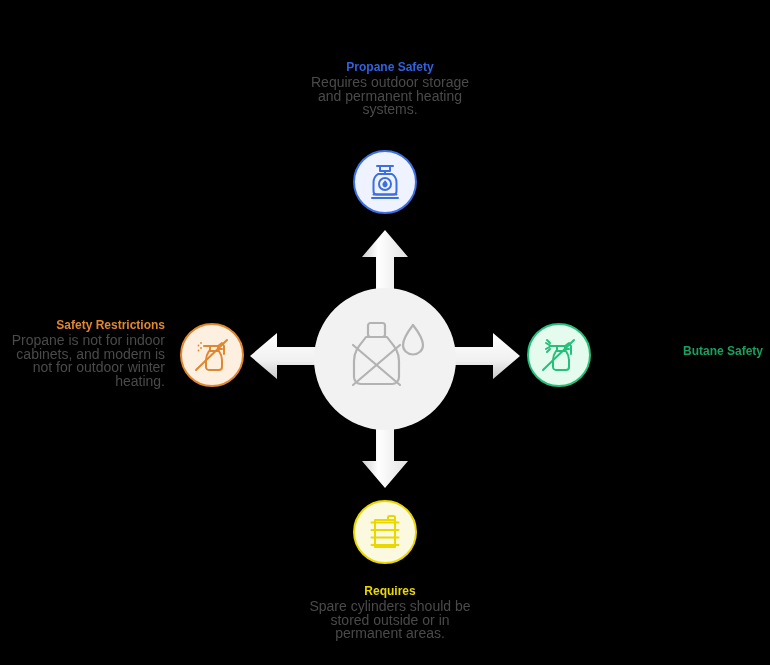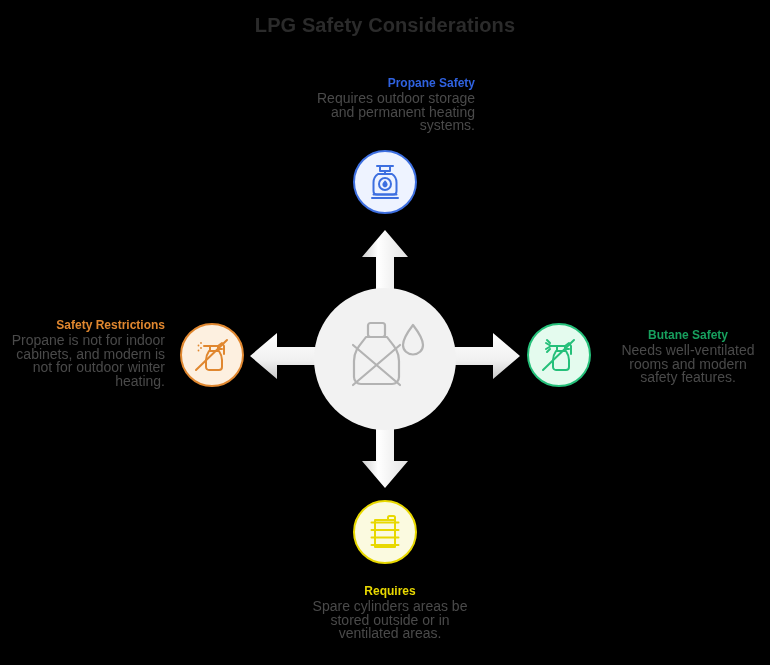--- a/index.html
+++ b/index.html
@@ -92,56 +92,55 @@
     margin-bottom: 1px;
   }
   .node-desc {
     font-size: 14px;
     line-height: 13.5px;
     color: #4a4a4a;
   }
 
   .label-top {
     left: 305px;
-    top: 76px;
+    top: 60px;
     width: 170px;
-    text-align: right;
+    text-align: center;
   }
   .label-top .node-title { color: #2f62e0; }
 
   .label-left {
     left: 10px;
     top: 318px;
     width: 155px;
     text-align: right;
   }
   .label-left .node-title { color: #e0872f; }
 
   .label-right {
     left: 613px;
-    top: 328px;
+    top: 344px;
     width: 150px;
-    text-align: center;
+    text-align: right;
   }
   .label-right .node-title { color: #17a05e; }
 
   .label-bottom {
     left: 305px;
     top: 584px;
     width: 170px;
     text-align: center;
   }
   .label-bottom .node-title { color: #e8d800; }
 </style>
 </head>
 <body>
 
 <div id="canvas">
 
-  <div class="chart-title">LPG Safety Considerations</div>
 
   <svg class="arrows-layer" width="770" height="665" viewBox="0 0 770 665">
     <defs>
       <linearGradient id="gradV" x1="0" y1="0" x2="1" y2="0">
         <stop offset="0%" stop-color="#cfcfcf"></stop>
         <stop offset="35%" stop-color="#ffffff"></stop>
         <stop offset="100%" stop-color="#e2e2e2"></stop>
       </linearGradient>
       <linearGradient id="gradH" x1="0" y1="0" x2="0" y2="1">
         <stop offset="0%" stop-color="#ffffff"></stop>
@@ -252,37 +251,36 @@
         <path d="M11,10 L6,13"></path>
         <path d="M10,7 L7,4"></path>
         <path d="M10,13 L7,16"></path>
         <line x1="3" y1="34" x2="34" y2="4"></line>
       </g>
     </svg>
   </div>
 
   <div class="node-label label-right">
     <div class="node-title">Butane Safety</div>
-    <div class="node-desc">Needs well-ventilated rooms and modern safety features.</div>
   </div>
 
   <div class="node-circle node-bottom">
     <svg width="36" height="38" viewBox="0 0 36 38">
       <g fill="none" stroke="#e8d800" stroke-width="2" stroke-linecap="round" stroke-linejoin="round">
 
         <rect x="21" y="3" width="7" height="4" rx="1.5"></rect>
 
         <rect x="8" y="7" width="20" height="27"></rect>
 
         <line x1="4.5" y1="9.5" x2="31.5" y2="9.5"></line>
         <line x1="4.5" y1="17" x2="31.5" y2="17"></line>
         <line x1="4.5" y1="24.5" x2="31.5" y2="24.5"></line>
         <line x1="4.5" y1="32" x2="31.5" y2="32"></line>
       </g>
     </svg>
   </div>
 
   <div class="node-label label-bottom">
     <div class="node-title">Requires</div>
-    <div class="node-desc">Spare cylinders areas be stored outside or in ventilated areas.</div>
+    <div class="node-desc">Spare cylinders should be stored outside or in permanent areas.</div>
   </div>
 
 </div>
 
 </body></html>

